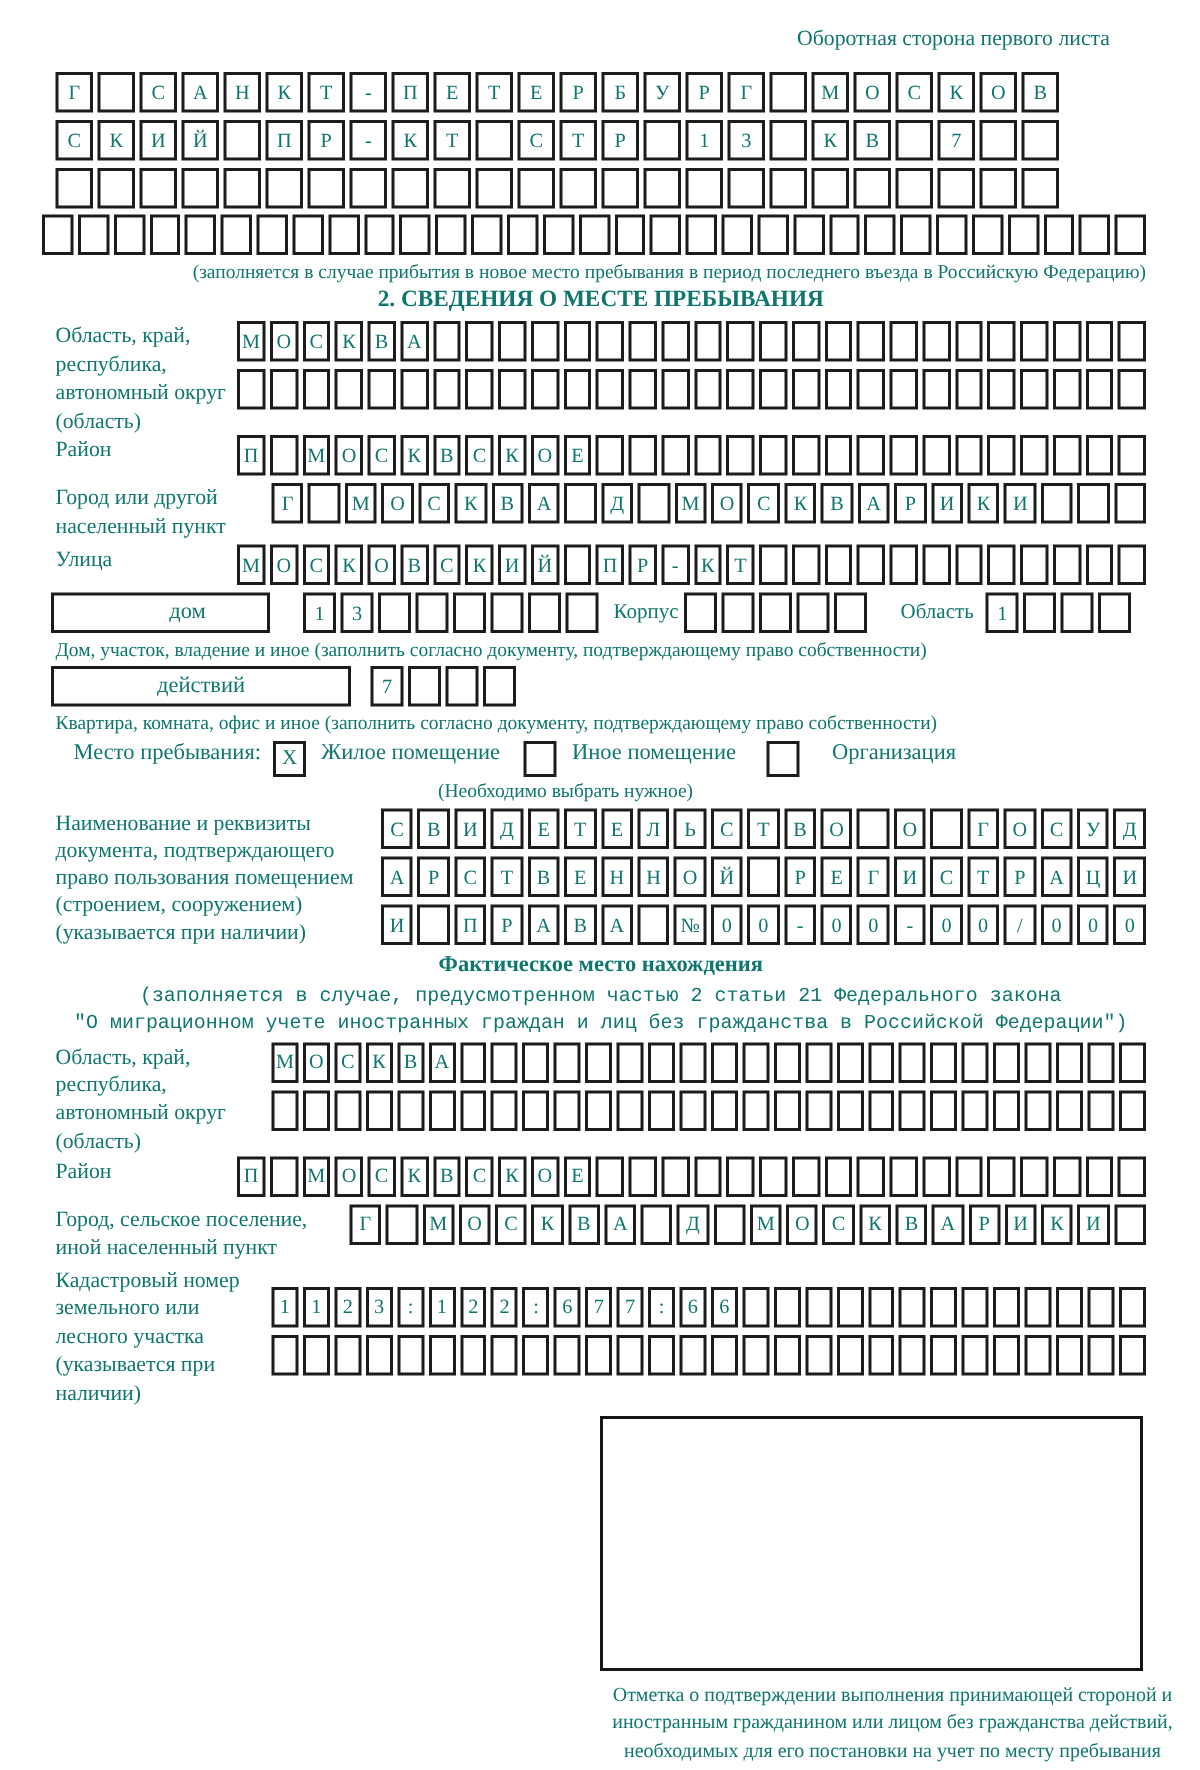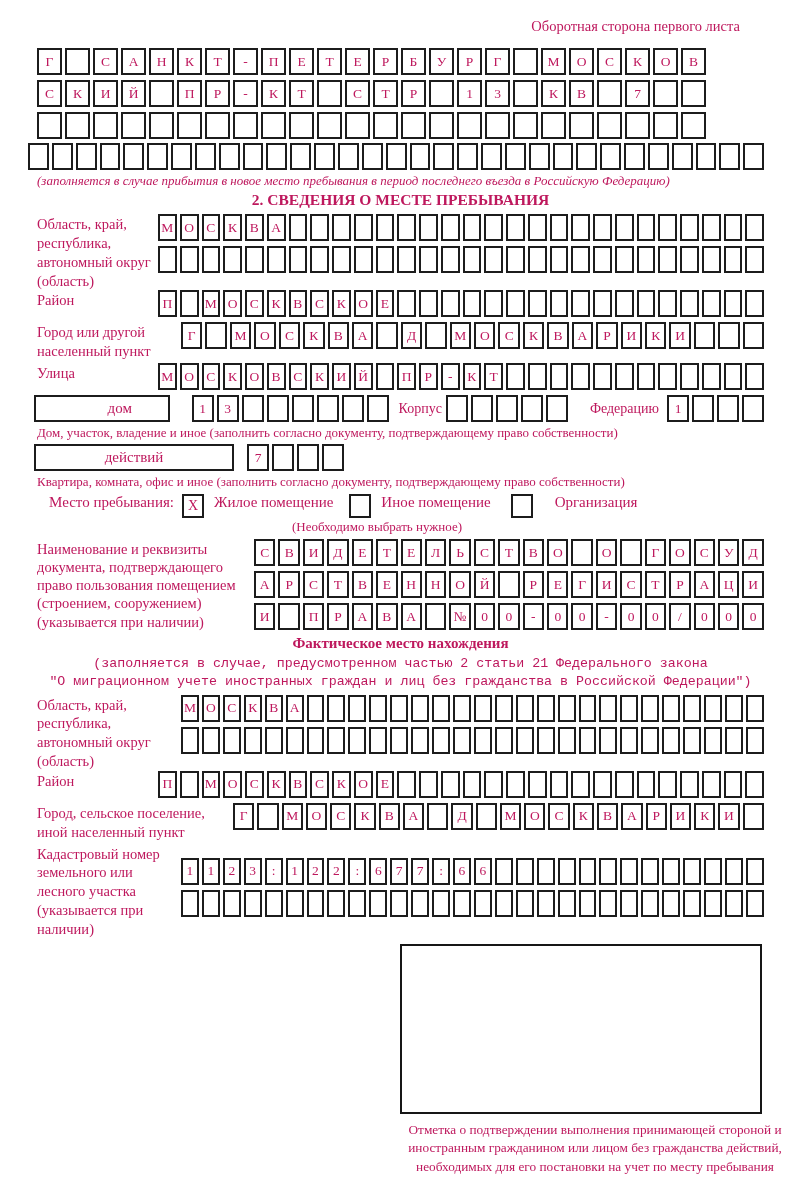--- a/index.html
+++ b/index.html
@@ -1,39 +1,39 @@
 <!DOCTYPE html>
 <html><head>
 <meta charset="utf-8">
 <style>
   html,body{margin:0;padding:0;background:#fff;}
   .sheet{
     width:800px;height:1180px;overflow:hidden;box-sizing:border-box;
-    padding:4px 36px 0 37px;background:#fff;color:#be185d;
+    padding:4px 36px 0 37px;background:#fff;color:#0f766e;
     font-family:"Liberation Serif","DejaVu Serif",serif;
     position:relative;
   }
   .hdr-note{text-align:right;font-size:14.5px;margin:14px 24px 13px 0;}
   .group{display:flex;align-items:flex-start;}
   .lbl{font-size:14.5px;line-height:1.3;flex-shrink:0;padding-top:1px;}
   .w144{width:144px;} .w121{width:121px;} .w217{width:217px;} .w196{width:196px;}
   .lh-tall{line-height:1.6;}
   .lh-doc{line-height:1.25;}
   .cellcol{flex:1;display:flex;flex-direction:column;gap:5px;min-width:0;}
   .cellrow{display:flex;gap:3px;flex:1;min-width:0;}
   .cell{
     flex:1 1 0;min-width:0;max-width:21px;height:23px;
     border:2px solid #1c1c1c;display:flex;align-items:center;justify-content:center;
     font-size:13.5px;background:#fff;
   }
   .cell-fixed{flex:0 0 auto;width:18px;}
   .mb2{margin-bottom:2px;} .mb4{margin-bottom:4px;} .mb5{margin-bottom:5px;}
   .overflow-row{margin-left:-9px;margin-bottom:3px;}
   .caption{font-size:13px;margin-bottom:1px;}
-  .caption-c{text-align:left;font-style:italic;}
+  .caption-c{text-align:right;}
   .title{font-weight:bold;font-size:15.5px;text-align:center;margin:2px 0 5px 0;}
   .fact-title{font-weight:bold;font-size:15px;text-align:center;margin:3px 0 3px 0;}
   .fact-cap{text-align:center;font-size:13.3px;line-height:1.35;font-family:Liberation Mono, monospace;}
   .dom-row{display:flex;align-items:center;margin:5px 0 3px 0;}
   .named-box{
     box-sizing:border-box;border:2px solid #1c1c1c;height:27px;
     display:flex;align-items:center;justify-content:center;font-size:15px;background:#fff;
   }
   .dom-box{width:146px;margin-left:-3px;padding-left:36px;}
   .kvartira-box{width:200px;margin-left:-3px;}
@@ -359,21 +359,21 @@
         <div class="cell cell-fixed"></div>
       </div>
     <div class="inline-lbl" style="margin-left:10px;">Корпус</div>
     <div class="inline-cells" style="margin-left:4px;">
         <div class="cell cell-fixed"></div>
         <div class="cell cell-fixed"></div>
         <div class="cell cell-fixed"></div>
         <div class="cell cell-fixed"></div>
         <div class="cell cell-fixed"></div>
       </div>
-    <div class="inline-lbl" style="margin-left:22px;">Федерацию</div>
+    <div class="inline-lbl" style="margin-left:22px;">Область</div>
     <div class="inline-cells" style="margin-left:8px;">
         <div class="cell cell-fixed">1</div>
         <div class="cell cell-fixed"></div>
         <div class="cell cell-fixed"></div>
         <div class="cell cell-fixed"></div>
       </div>
   </div>
   <div class="caption mb2">Дом, участок, владение и иное (заполнить согласно документу, подтверждающему право собственности)</div>
 
   <div class="kvartira-row">

